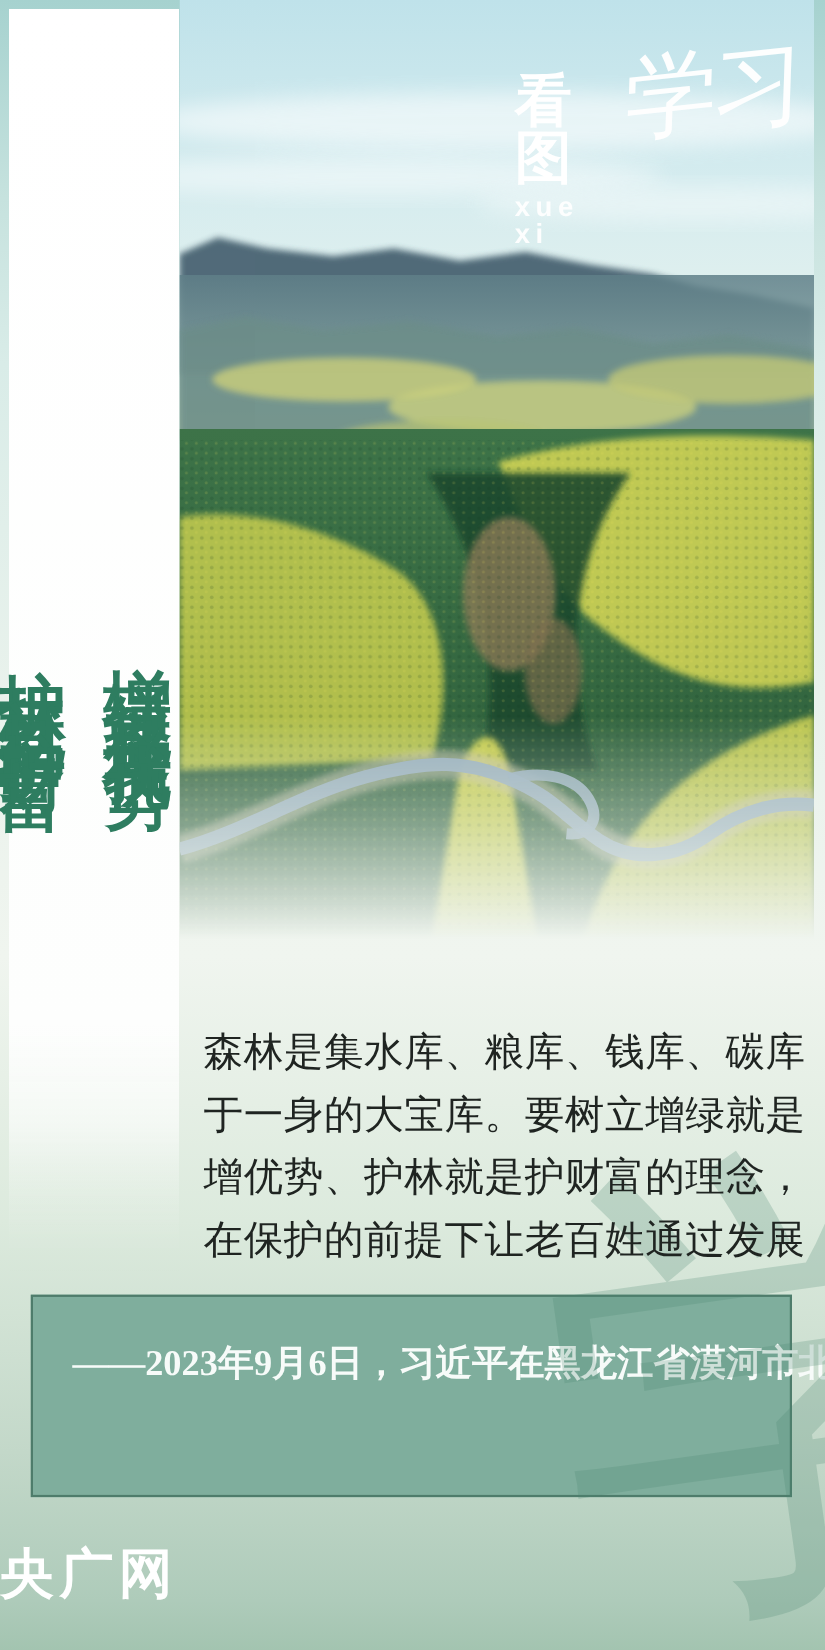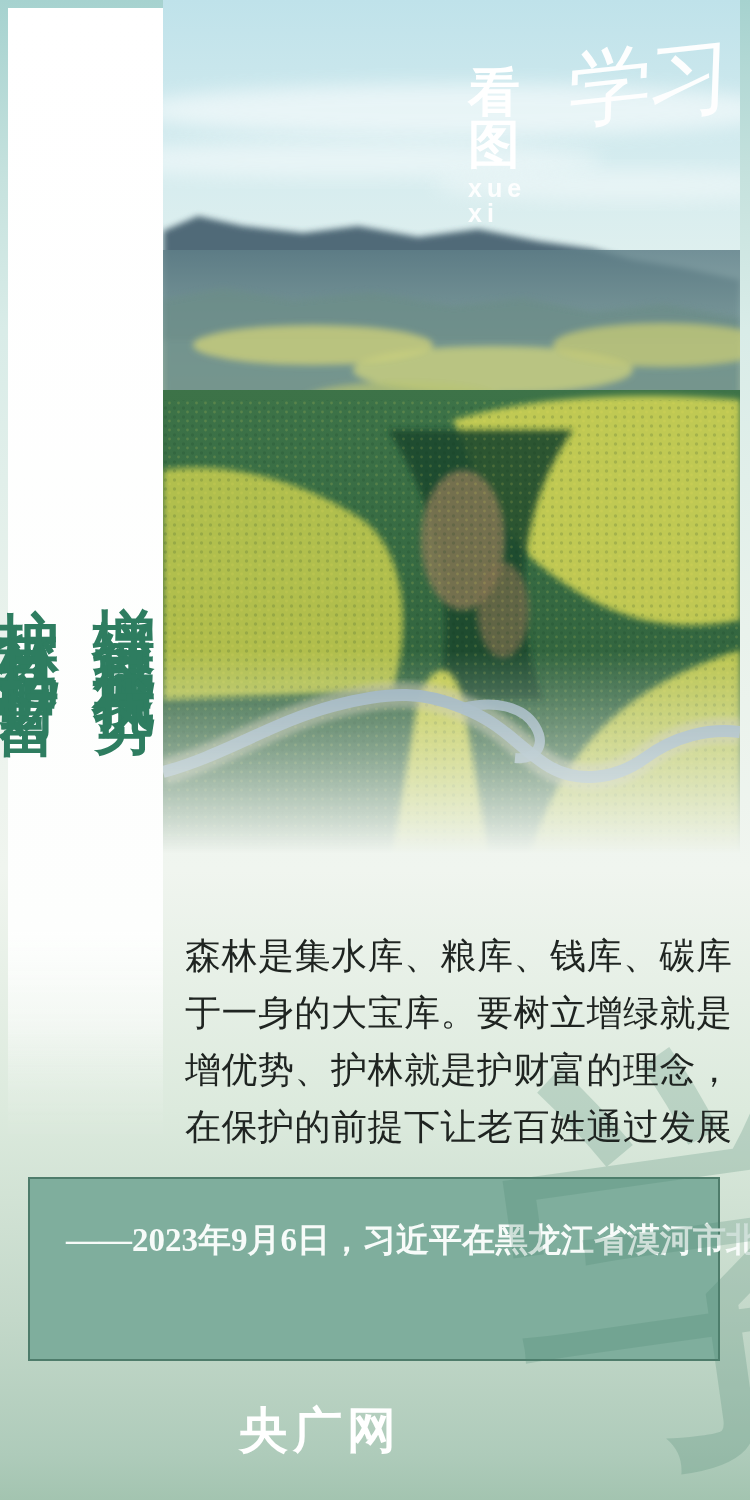--- a/index.html
+++ b/index.html
@@ -71,21 +71,21 @@
   
   .watermark{
     position:absolute;left:498px;top:1028px;z-index:3;
     font-size:450px;line-height:1;color:rgba(77,133,112,0.24);
     transform:rotate(-8deg);pointer-events:none;
     font-family:"DejaVu Serif",serif;
   }
   
   .footer-brand{
     position:absolute;left:0;top:1398px;width:640px;z-index:4;
-    text-align:center;color:#ffffff;font-size:49px;font-weight:900;
+    color:#ffffff;font-size:49px;font-weight:900;
     letter-spacing:5px;font-family:"Liberation Sans","DejaVu Sans",sans-serif;
   }
 </style>
 </head>
 <body>
 
 <div class="poster">
 
   <div class="left-panel"></div>
   <div class="v-title" style="color:#2e7d60;">

